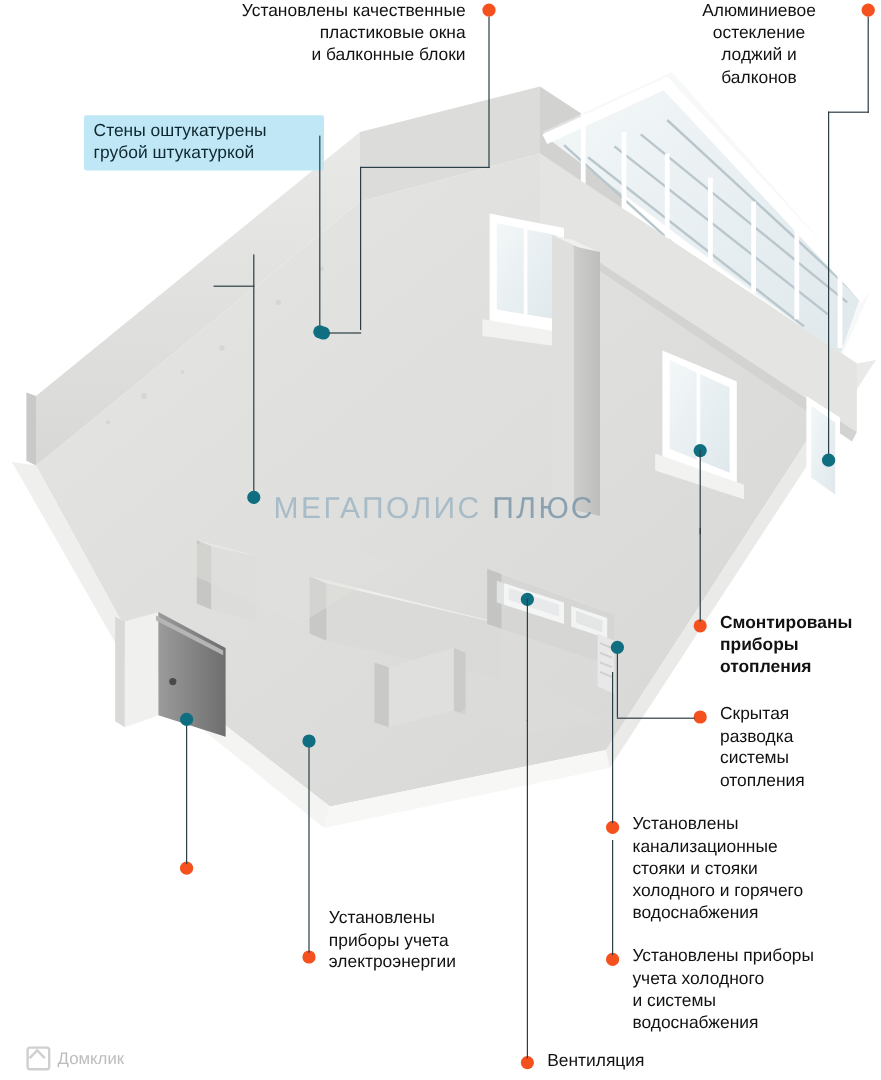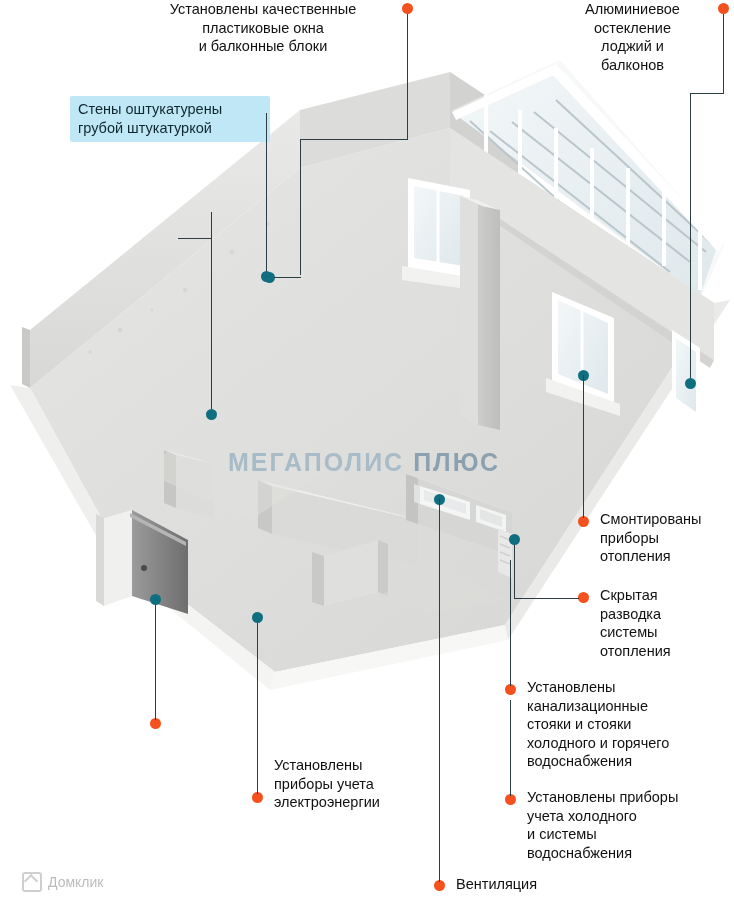--- a/index.html
+++ b/index.html
@@ -67,24 +67,24 @@
     position: absolute;
     background: #2c3e45;
   }
   .line.v { width: 1.4px; }
   .line.h { height: 1.4px; }
 
   
   .watermark {
     position: absolute;
     left: 228px;
-    top: 448px;
+    top: 410px;
     font-size: 25px;
     letter-spacing: 2px;
-    font-weight: bold;
+    font-weight: normal;
     color: #9fb6c4;
     opacity: 0.85;
     user-select: none;
   }
   .watermark .wm-b { color: #7d97a8; }
 
   
   .brand {
     position: absolute;
     left: 22px;
@@ -252,21 +252,21 @@
     <polygon points="104,518 104,606 96,601 96,514" fill="#d9dad7"></polygon>
 
     <polygon points="200,430 330,470 250,520 140,470" fill="#dfe0de" opacity="0.45"></polygon>
     <polygon points="430,560 505,600 430,614 380,596" fill="#dcddda" opacity="0.4"></polygon>
   </svg>
 
   <div class="watermark">
     <span>МЕГАПОЛИС</span><span class="wm-b"> ПЛЮС</span>
   </div>
 
-  <div class="label center" style="left:138px; top:0px; width:250px;">Установлены качественные
+  <div class="label center" style="left:138px; top:0px; width:250px;text-align:right;">Установлены качественные
 пластиковые окна
 и балконные блоки</div>
   <div class="dot" style="left:402px; top:3px;"></div>
   <div class="line v" style="left:407px; top:14px; height:126px;"></div>
   <div class="line h" style="left:300px; top:139px; width:108px;"></div>
   <div class="line v" style="left:300px; top:139px; height:136px;"></div>
   <div class="dot teal" style="left:264px; top:272px;"></div>
   <div class="line h" style="left:274px; top:277px; width:27px;"></div>
 
   <div class="label center" style="left:540px; top:0px; width:185px;">Алюминиевое
@@ -282,21 +282,21 @@
   <div class="label hl right" style="left:70px; top:96px; width:184px;">Стены оштукатурены
 грубой штукатуркой</div>
   <div class="line v" style="left:266px; top:113px; height:160px;"></div>
   <div class="dot teal" style="left:261px; top:271px;"></div>
 
   <div class="line v" style="left:211px; top:212px; height:200px;"></div>
   <div class="line h" style="left:178px; top:238px; width:34px;"></div>
   <div class="dot teal" style="left:206px; top:409px;"></div>
 
   <div class="dot" style="left:578px; top:516px;"></div>
-  <div class="label left" style="left:600px; top:510px; width:130px;">Смонтированы
+  <div class="label left" style="left:600px; top:510px; width:130px;font-weight:bold;">Смонтированы
 приборы
 отопления</div>
   <div class="line v" style="left:583px; top:440px; height:78px;"></div>
   <div class="dot teal" style="left:578px; top:370px;"></div>
   <div class="line v" style="left:583px; top:375px; height:70px;"></div>
 
   <div class="dot" style="left:578px; top:592px;"></div>
   <div class="label left" style="left:600px; top:586px; width:130px;">Скрытая
 разводка
 системы

